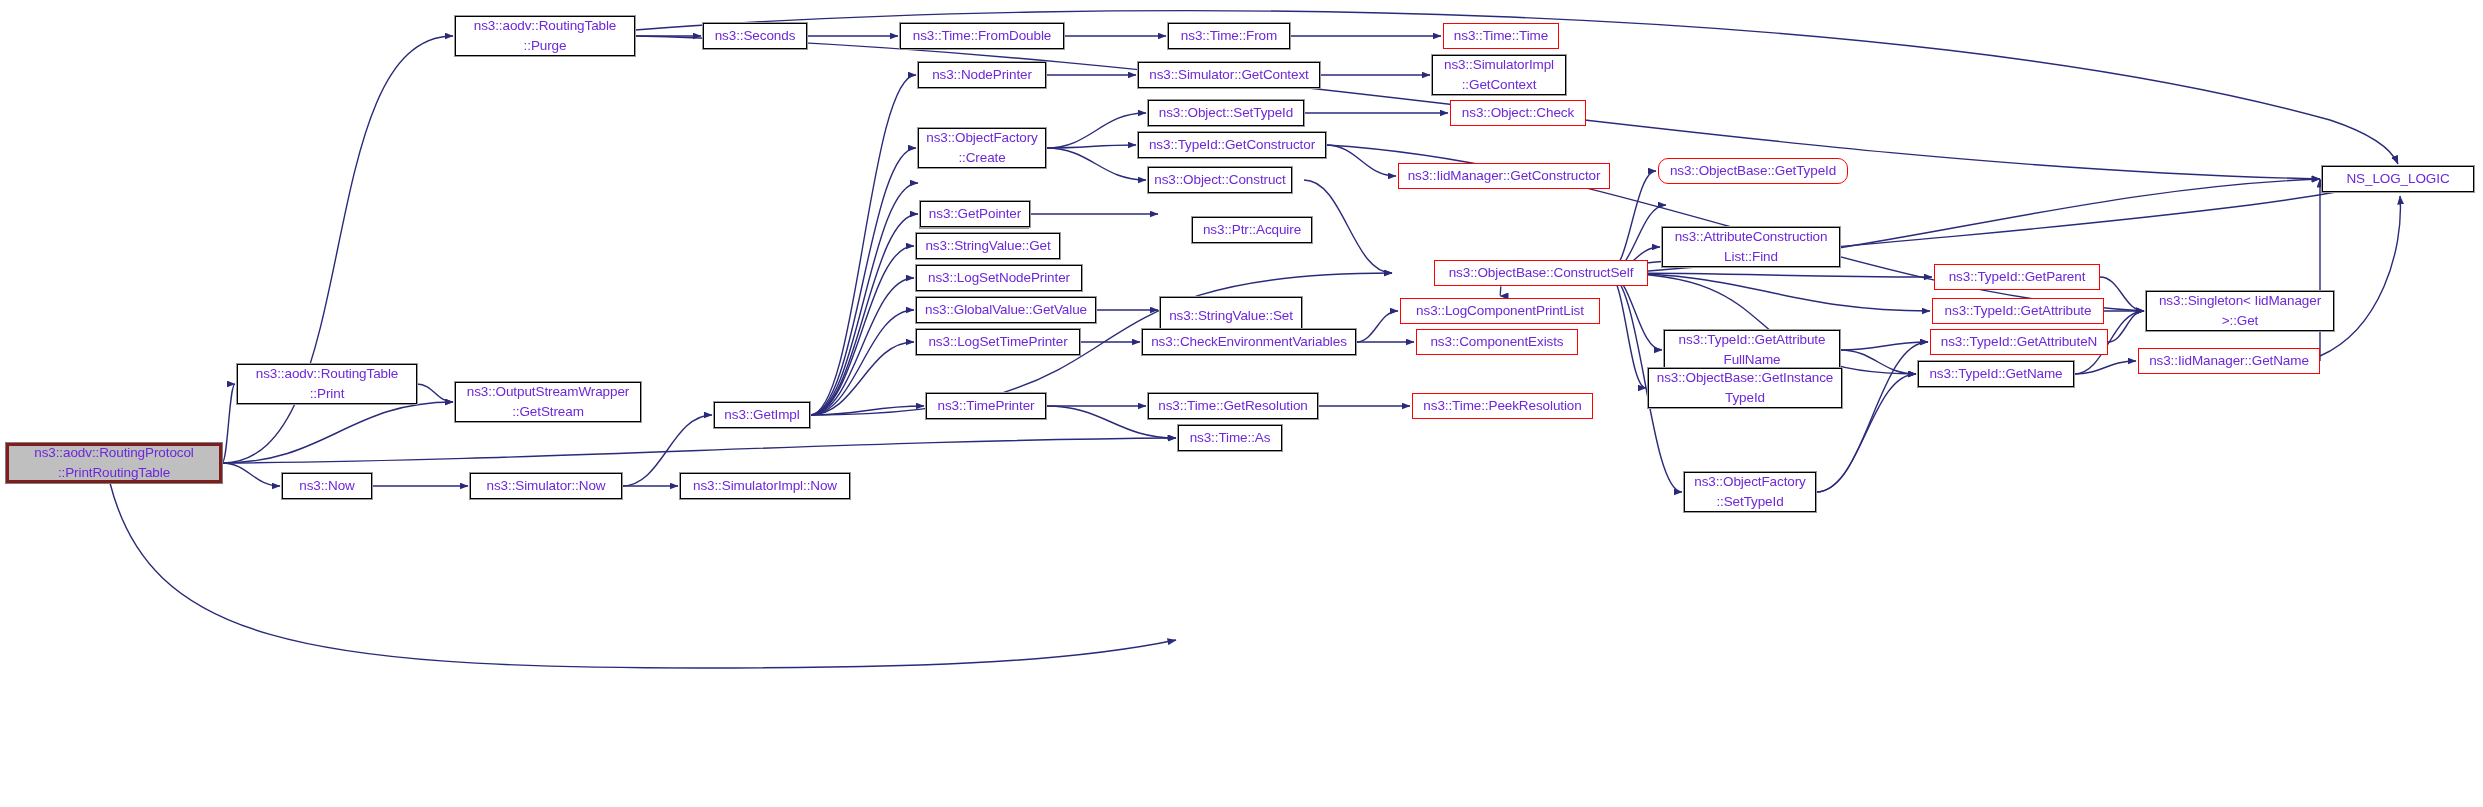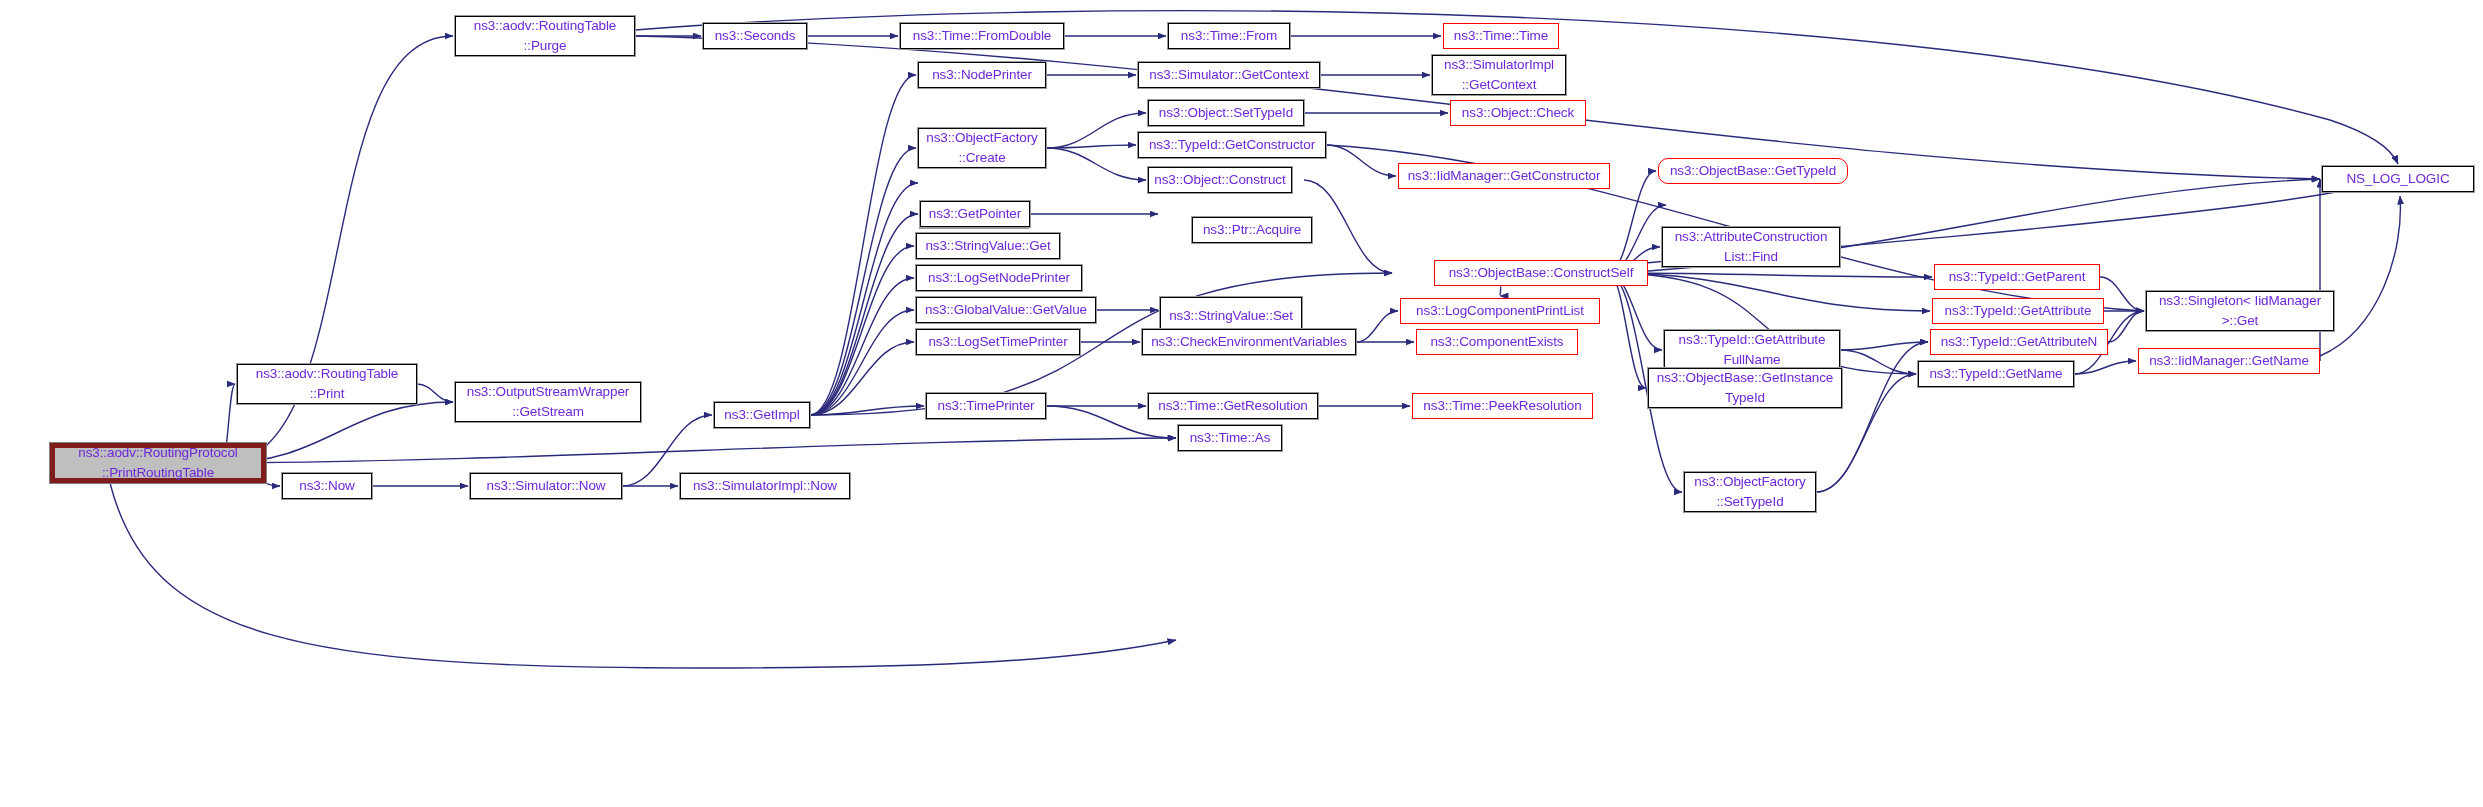--- a/index.html
+++ b/index.html
@@ -41,23 +41,22 @@
     white-space: pre-line;
     letter-spacing: -0.1px;
     z-index: 5;
   }
   .node.red {
     border: 1px solid #ff0000;
     outline: none;
   }
   .node.root {
     background: #bfbfbf;
-    border: 5px solid #7f1d1d;
+    border: 3px solid #7f1d1d;
     outline: 1px solid #808080;
-    margin-left: 44px;
   }
   .node.plain {
     outline: 1px solid #9a9a9a;
   }
 </style>
 </head>
 <body>
 
 <div id="canvas">
   <svg id="edges" viewBox="0 0 2483 807">

